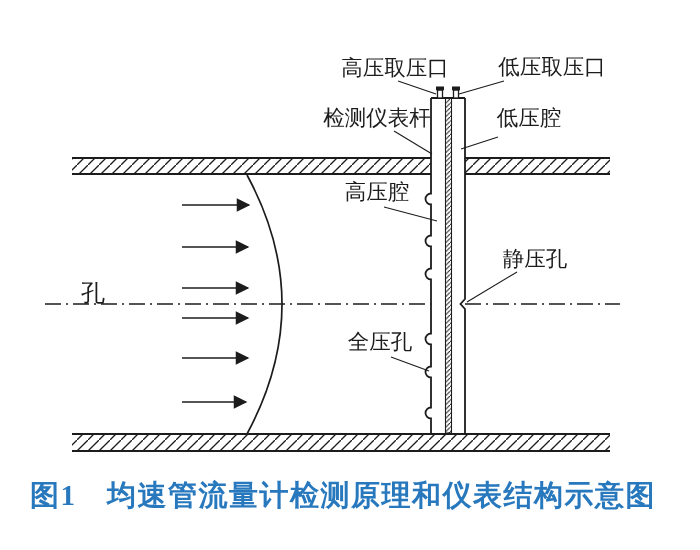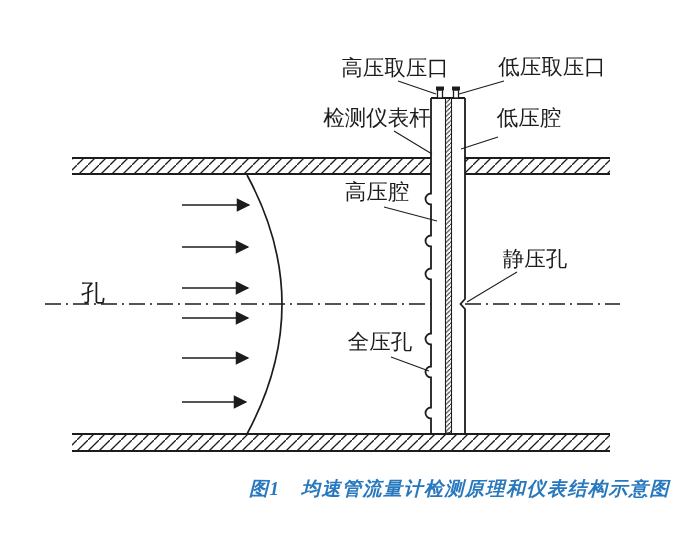--- a/index.html
+++ b/index.html
@@ -9,22 +9,22 @@
   }
   svg{position:absolute;left:0;top:0;}
   svg text{
     font-family:"Liberation Serif","DejaVu Serif",serif;
     fill:#1c1c1c;
   }
   .lbl{font-size:21.5px;}
   .lbl-big{font-size:24px;}
   .caption{
     position:absolute;left:30px;top:476px;width:640px;
-    text-align:right;color:#2878be;font-weight:700;
-    font-size:19px;letter-spacing:1.5px;white-space:nowrap;font-style:italic;
+    text-align:left;color:#2878be;font-weight:700;
+    font-size:29px;letter-spacing:1.5px;white-space:nowrap;
   }
 </style>
 </head>
 <body>
 
 <div class="page">
   <svg width="700" height="550" viewBox="0 0 700 550">
     <defs>
       <pattern id="wallHatch" width="11" height="11" patternUnits="userSpaceOnUse">
         <line x1="-1" y1="12" x2="12" y2="-1" stroke="#1c1c1c" stroke-width="1.3"></line>

